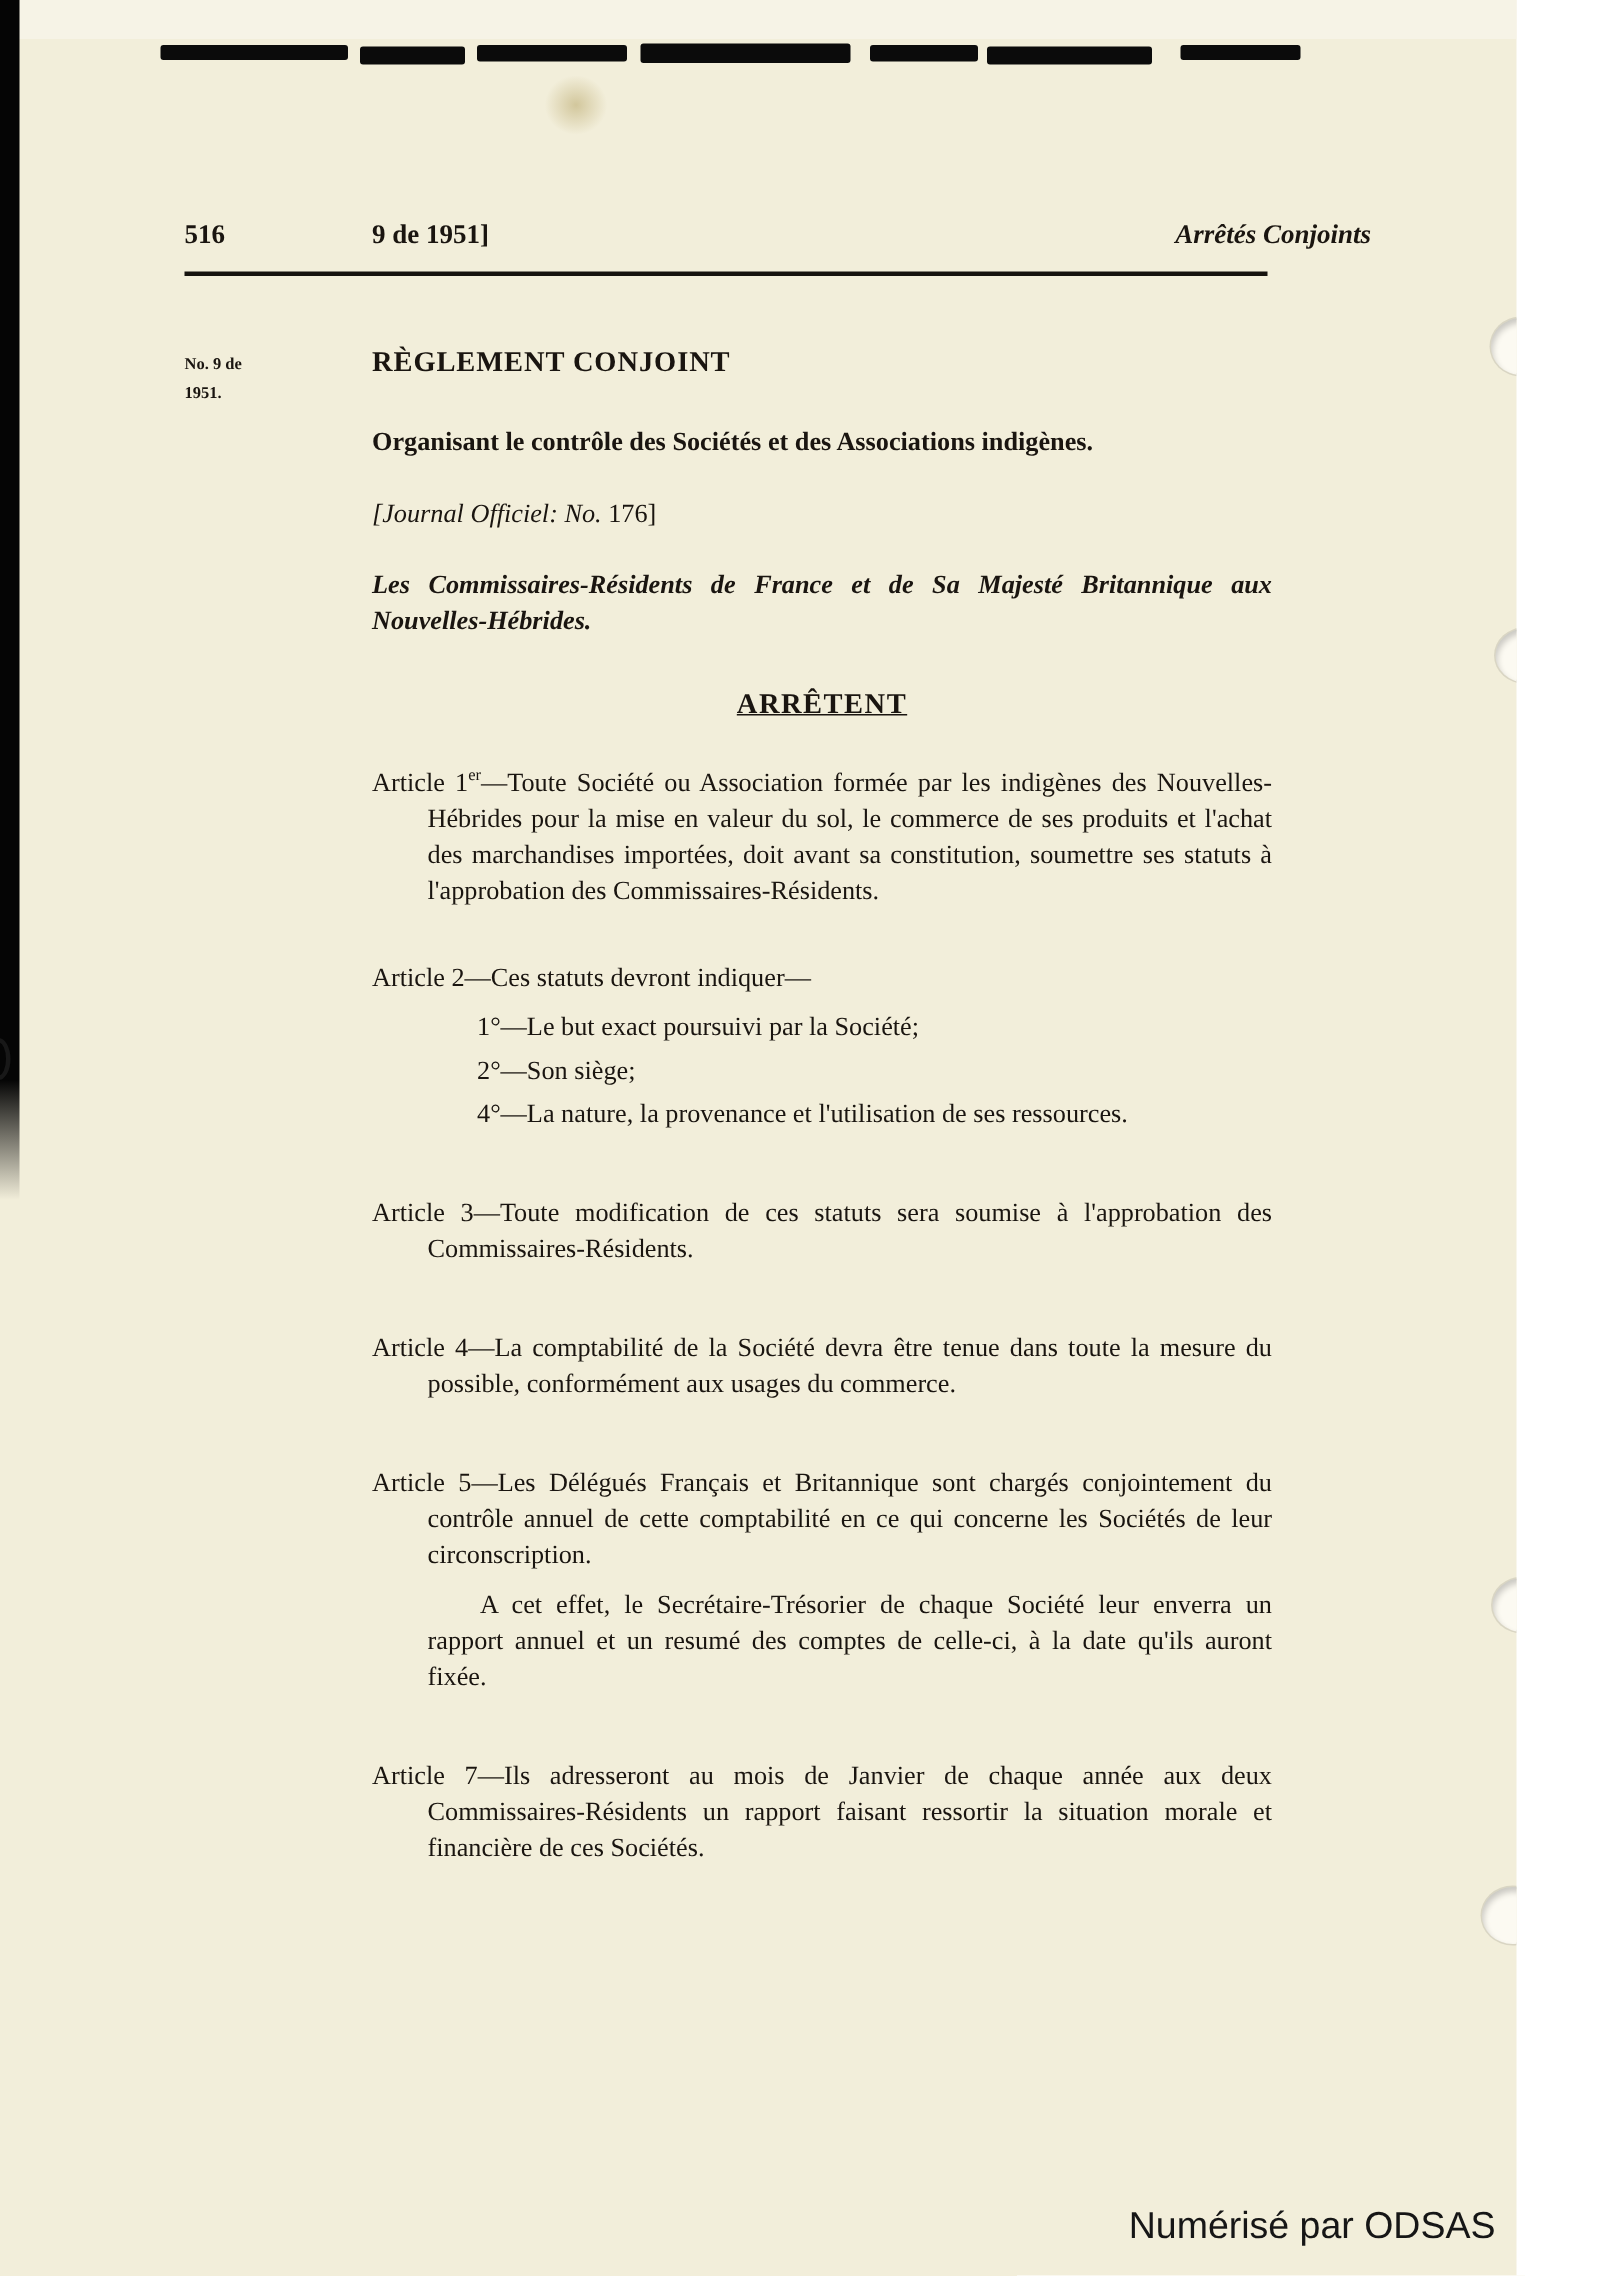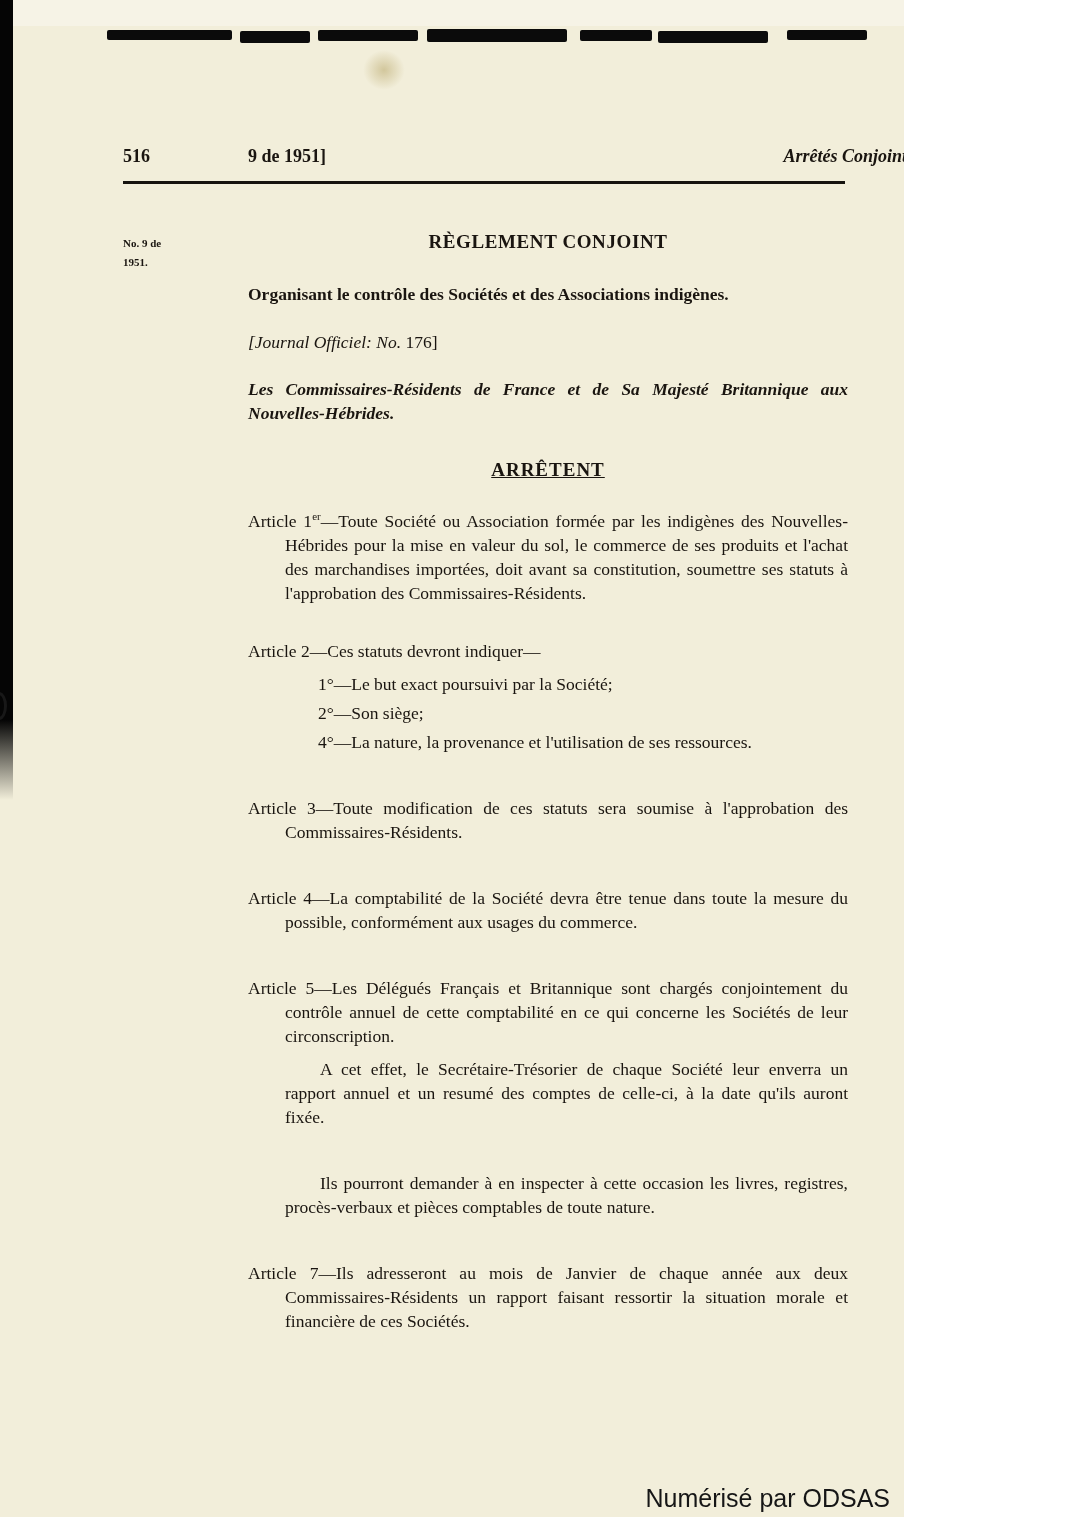--- a/index.html
+++ b/index.html
@@ -1,19 +1,19 @@
 <!DOCTYPE html>
 <html style="--paper: #f2eeda; --ink: #1a1510;"><head>
 <meta charset="utf-8">
 <style>
   * { margin:0; padding:0; box-sizing:border-box; }
   html,body { background:#ffffff; }
   .page {
     position:relative;
-    width:904px; height:1517px;
+    width:1011px; height:1517px;
     background:var(--paper,#f2eeda);
     font-family:"Liberation Serif", serif;
     color:var(--ink,#1a1510);
     overflow:hidden;
   }
   
   .top-light { position:absolute; left:0; top:0; right:0; height:26px; background:#f6f3e6; }
   .edge-left {
     position:absolute; left:0; top:0; width:13px; height:800px;
     background:linear-gradient(to bottom, #050505 90%, rgba(5,5,5,0));
@@ -57,42 +57,42 @@
     position:absolute; left:123px; top:234px; width:90px;
     font-size:11px; font-weight:bold; line-height:19px;
   }
 
   
   .content {
     position:absolute; left:248px; top:230px; width:600px;
     font-size:17.5px; line-height:24px; text-align:justify;
   }
   .doc-title {
-    text-align:center; font-weight:bold; font-size:19px;
+    text-align:left; font-weight:bold; font-size:19px;
     letter-spacing:0.6px; margin-bottom:28px;
   }
   .doc-subtitle { font-weight:bold; text-align:left; margin-bottom:24px; }
   .journal { text-align:left; margin-bottom:23px; }
   .journal .it { font-style:italic; }
   .authority { font-weight:bold; font-style:italic; margin-bottom:33px; }
   .enactment {
     text-align:center; font-weight:bold; font-size:19px;
     letter-spacing:1px; margin-bottom:27px;text-decoration:underline;
   }
   .article-block { margin-bottom:34px; }
   .article-block.wide { margin-bottom:42px; }
   .article-par { padding-left:37px; text-indent:-37px; }
   .article-par sup { font-size:11px; line-height:0; }
   .subitem { margin-left:37px; text-indent:33px; margin-top:5px; margin-bottom:0; }
   .subitem.first { margin-top:9px; }
   .continuation { margin-left:37px; text-indent:35px; margin-top:9px; }
 
   
   .scan-credit {
-    position:absolute; right:14px; bottom:4px;
+    position:absolute; right:14px; bottom:18px;
     font-family:"Liberation Sans", sans-serif;
     font-size:25px; color:#161616;
   }
 </style>
 </head>
 <body>
 
 <div class="page">
 
   <div class="top-light"></div>
@@ -151,21 +151,20 @@
     <div class="article-block wide">
       <p class="article-par"><span>Article 4</span><span>—La comptabilité de la Société devra être tenue dans toute la mesure du possible, conformément aux usages du commerce.</span></p>
     </div>
 
     <div class="article-block wide">
       <p class="article-par"><span>Article 5</span><span>—Les Délégués Français et Britannique sont chargés conjointement du contrôle annuel de cette comptabilité en ce qui concerne les Sociétés de leur circonscription.</span></p>
       <p class="continuation">A cet effet, le Secrétaire-Trésorier de chaque Société leur enverra un rapport annuel et un resumé des comptes de celle-ci, à la date qu'ils auront fixée.</p>
     </div>
 
     <div class="article-block wide">
-      <p class="continuation">Ils pourront demander à en inspecter à cette occasion les livres, registres, procès-verbaux et pièces comptables de toute nature.</p>
     </div>
 
     <div class="article-block">
       <p class="article-par"><span>Article 7</span><span>—Ils adresseront au mois de Janvier de chaque année aux deux Commissaires-Résidents un rapport faisant ressortir la situation morale et financière de ces Sociétés.</span></p>
     </div>
 
   </div>
 
   <div class="scan-credit">Numérisé par ODSAS</div>
 

